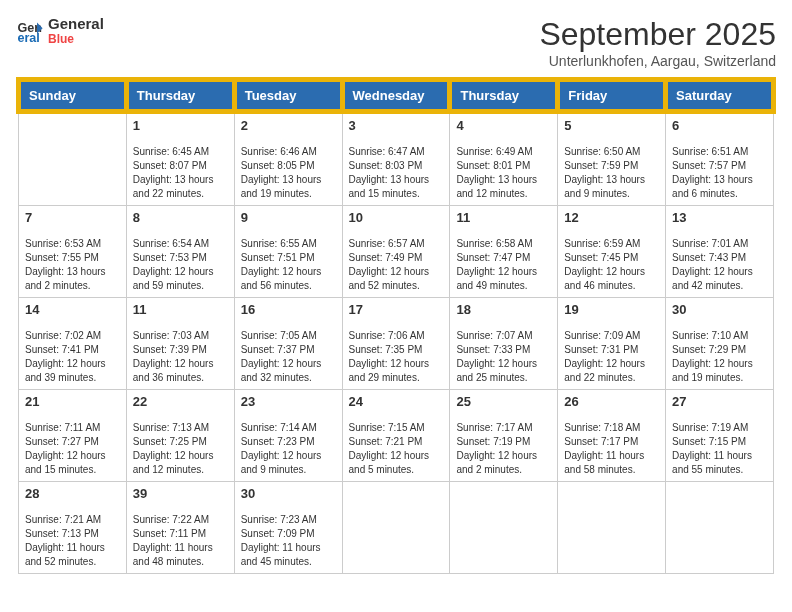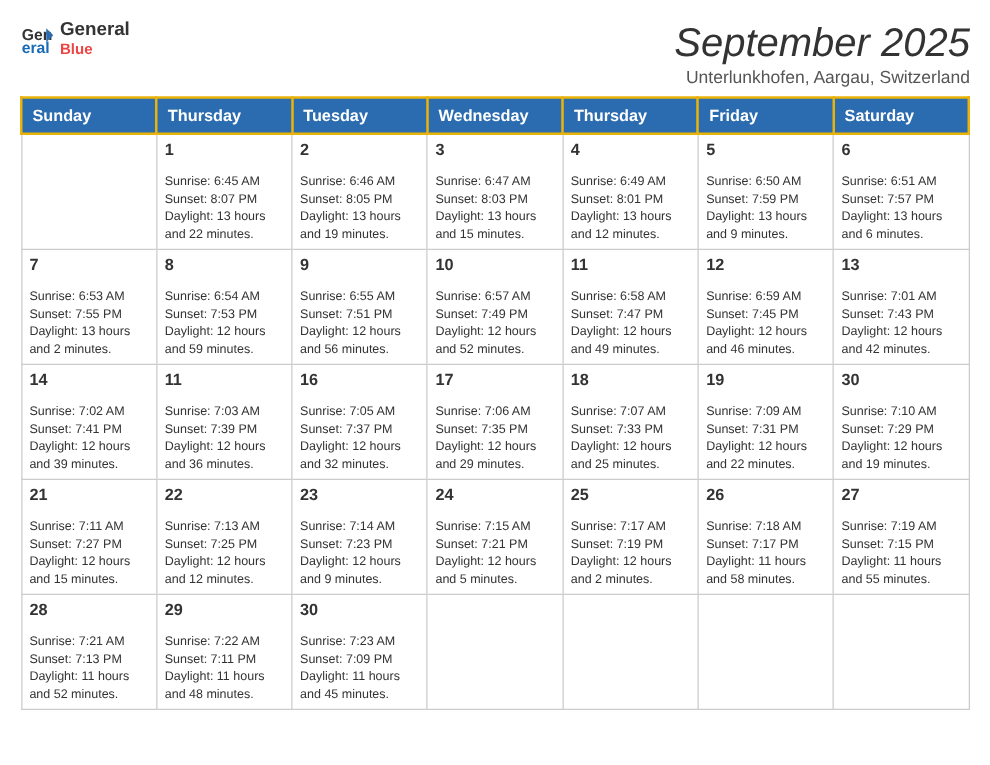--- a/index.html
+++ b/index.html
@@ -25,38 +25,37 @@
       width: 28px;
       height: 28px;
     }
     .title-block {
       text-align: right;
     }
     .month-title {
       font-size: 32px;
       color: #333;
       font-weight: normal;
-      font-style: italic;
     }
     .location {
       font-size: 14px;
       color: #555;
     }
     .calendar {
       width: 100%;
       border-collapse: collapse;
       border: 1px solid #ccc;
     }
     .calendar th {
       background: #2b6cb0;
       color: #fff;
       font-size: 13px;
       padding: 6px 8px;
       text-align: left;
-      border: 2px solid #eab308;
+      border: 5px solid #eab308;
     }
     .calendar td {
       vertical-align: top;
       padding: 4px 6px;
       border: 1px solid #ccc;
       width: 108px;
       min-height: 90px;
       font-size: 10px;
       color: #333;
     }
@@ -229,21 +228,21 @@
           <span class="day-num">27</span>
           <div class="cell-info">Sunrise: 7:19 AM<br>Sunset: 7:15 PM<br>Daylight: 11 hours<br>and 55 minutes.</div>
         </td>
       </tr>
       <tr class="week-row">
         <td>
           <span class="day-num">28</span>
           <div class="cell-info">Sunrise: 7:21 AM<br>Sunset: 7:13 PM<br>Daylight: 11 hours<br>and 52 minutes.</div>
         </td>
         <td>
-          <span class="day-num">29</span>
+          <span class="day-num">39</span>
           <div class="cell-info">Sunrise: 7:22 AM<br>Sunset: 7:11 PM<br>Daylight: 11 hours<br>and 48 minutes.</div>
         </td>
         <td>
           <span class="day-num">30</span>
           <div class="cell-info">Sunrise: 7:23 AM<br>Sunset: 7:09 PM<br>Daylight: 11 hours<br>and 45 minutes.</div>
         </td>
         <td class="empty-cell"></td>
         <td class="empty-cell"></td>
         <td class="empty-cell"></td>
         <td class="empty-cell"></td>

